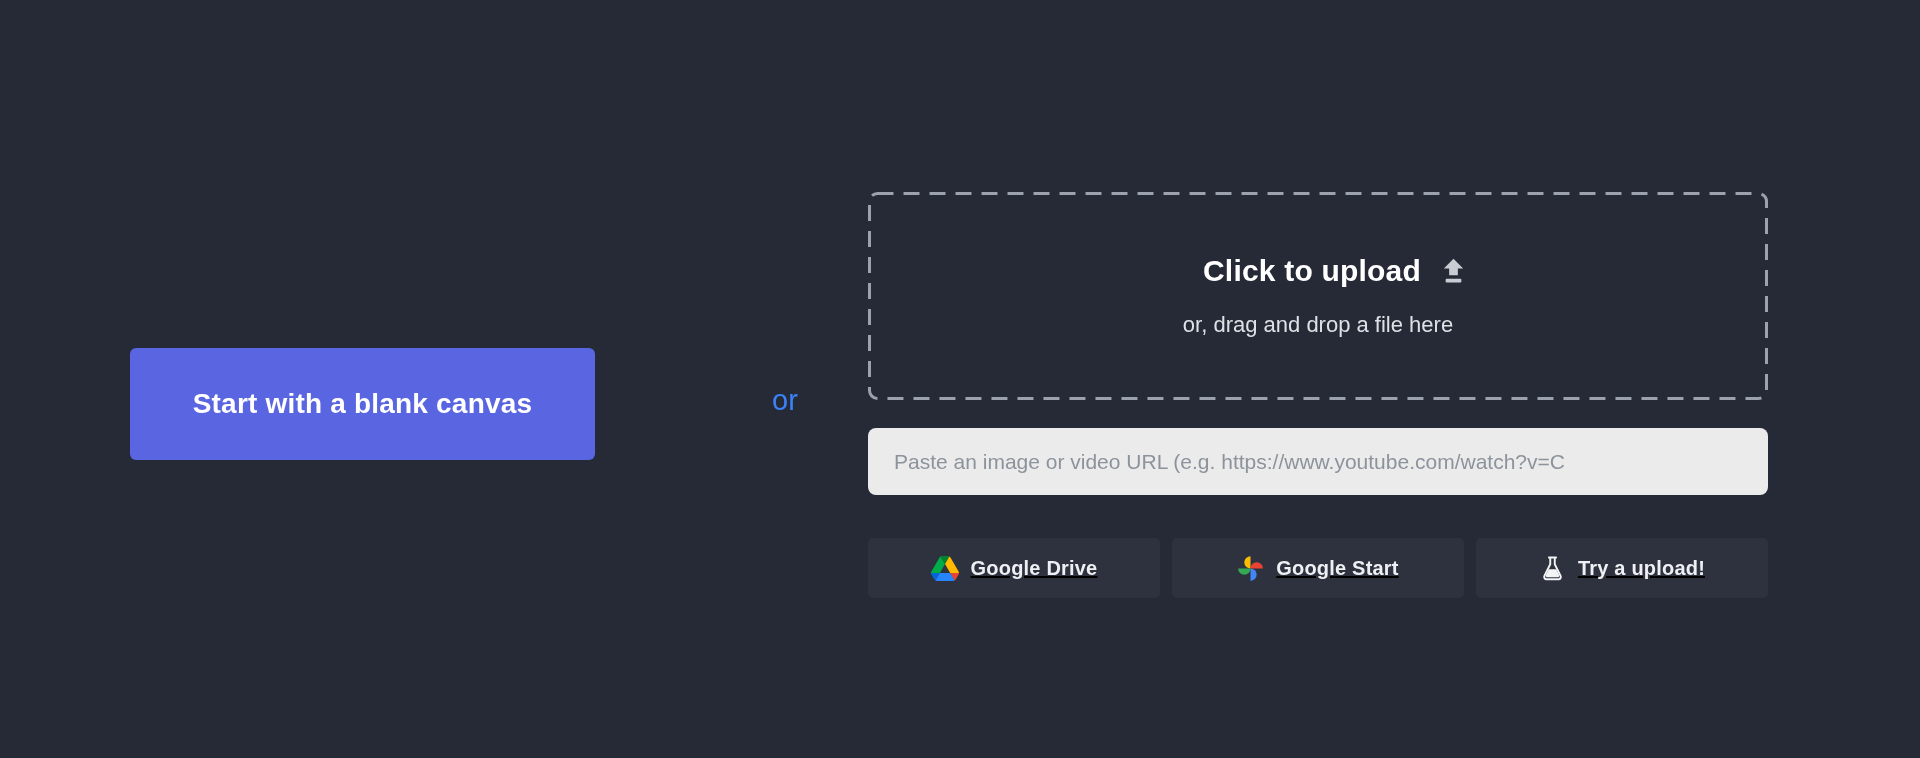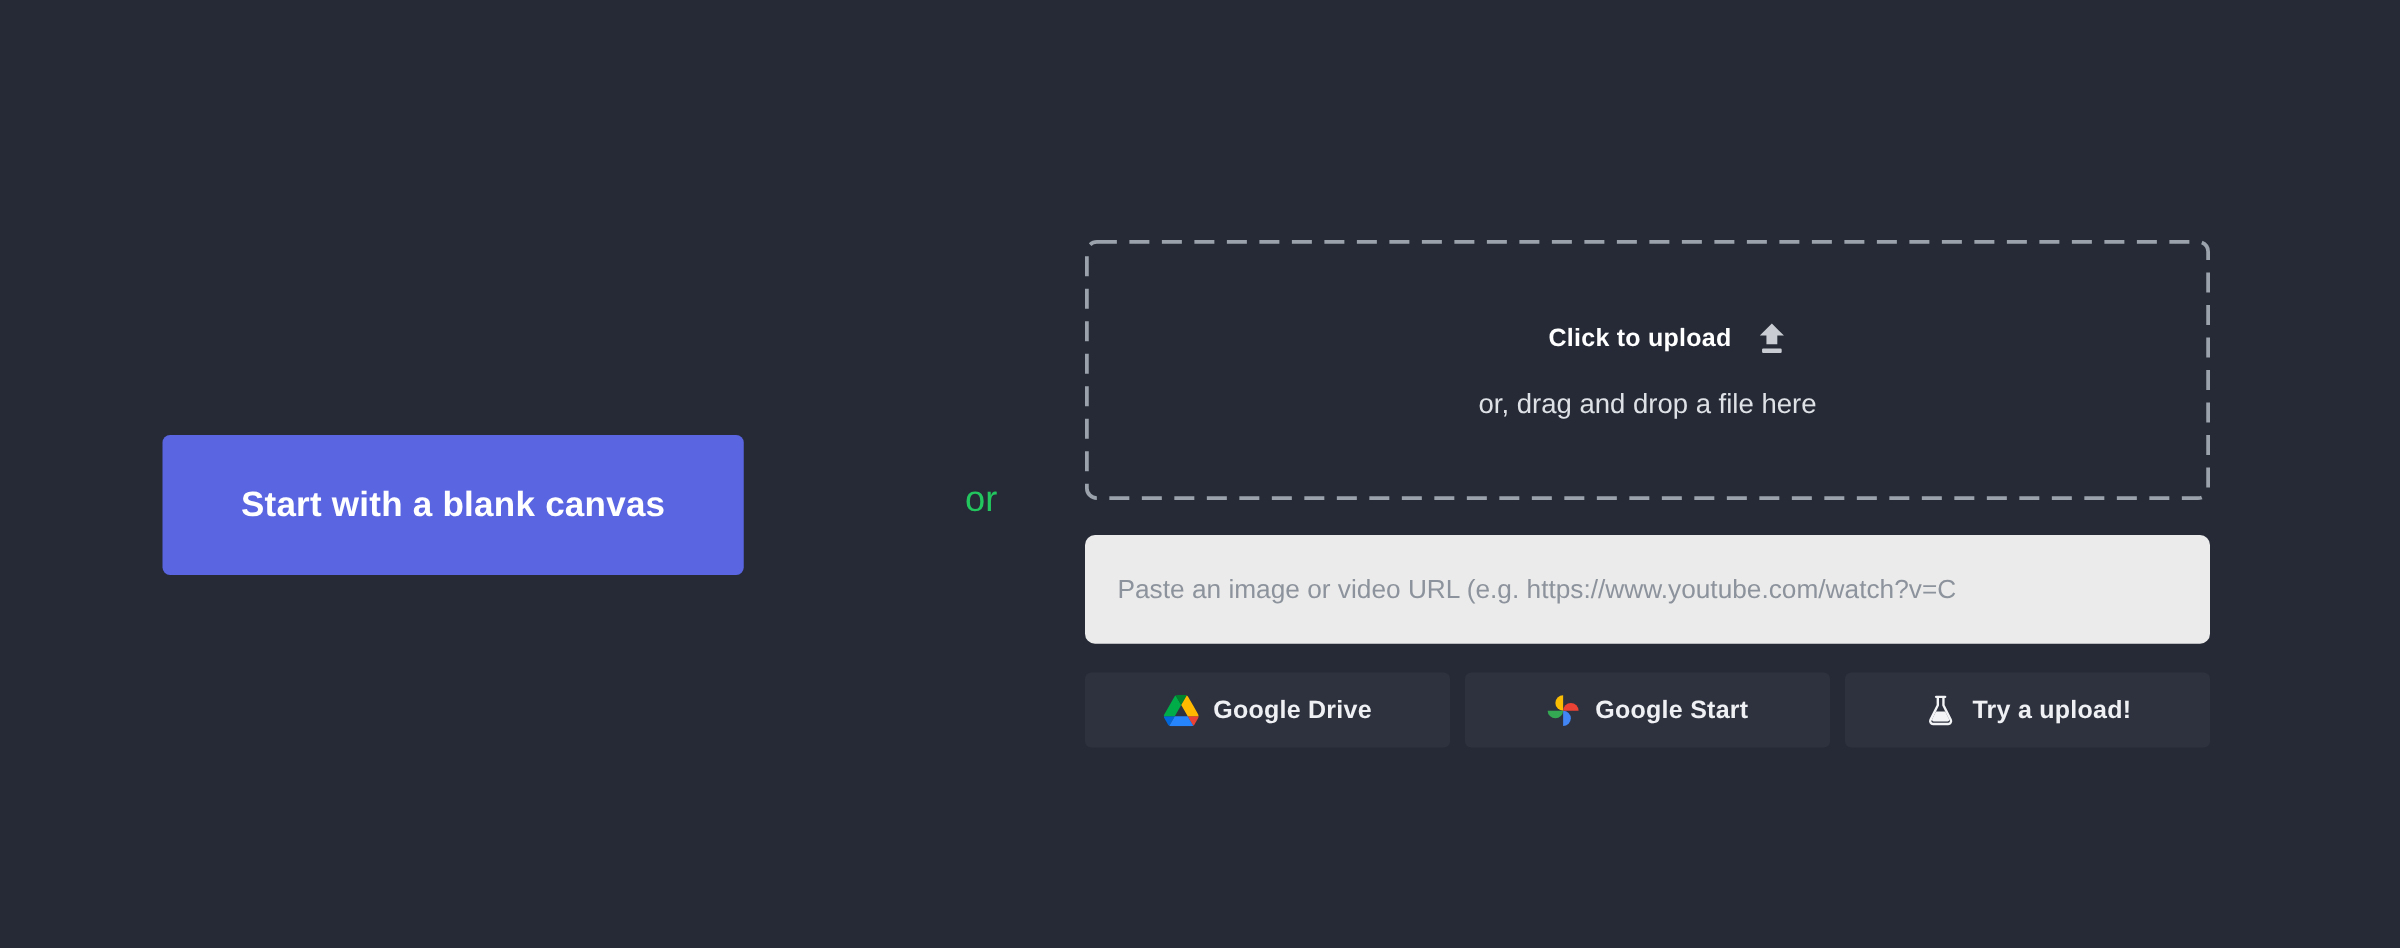--- a/index.html
+++ b/index.html
@@ -39,21 +39,21 @@
     justify-content: center;
   }
 
   
   .or-label {
     position: absolute;
     left: 745px;
     top: 383px;
     width: 80px;
     text-align: center;
-    color: #22c55e;
+    color: #3b82f6;
     font-size: 29px;
     font-weight: 400;
     line-height: 1.2;
   }
 
   
   .dropzone {
     position: absolute;
     left: 868px;
     top: 192px;
@@ -70,39 +70,39 @@
     left: 0; top: 0;
   }
   .dz-title-row {
     display: flex;
     align-items: center;
     gap: 18px;
     margin-bottom: 12px;
   }
   .dz-title {
     color: #ffffff;
-    font-size: 20px;
+    font-size: 30px;
     font-weight: 700;
     letter-spacing: 0.2px;
     margin-left: 35px;
   }
   .dz-subtitle {
     color: #dee1e5;
     font-size: 22px;
     font-weight: 400;
     margin-top: 12px;
   }
 
   
   .url-input {
     position: absolute;
     left: 868px;
     top: 428px;
     width: 900px;
-    height: 87px;
+    height: 67px;
     box-sizing: border-box;
     background: #ebebeb;
     border: none;
     border-radius: 8px;
     padding: 0 26px;
     font-family: "Liberation Sans", sans-serif;
     font-size: 21px;
     color: #3a3f47;
     outline: none;
   }
@@ -113,20 +113,21 @@
 
   
   .import-row {
     position: absolute;
     left: 868px;
     top: 538px;
     width: 900px;
     height: 60px;
     display: flex;
     gap: 12px;
+    text-decoration: underline;
   }
   .import-btn {
     flex: 1;
     background: #2e323e;
     border: none;
     border-radius: 5px;
     display: flex;
     align-items: center;
     justify-content: center;
     gap: 12px;

